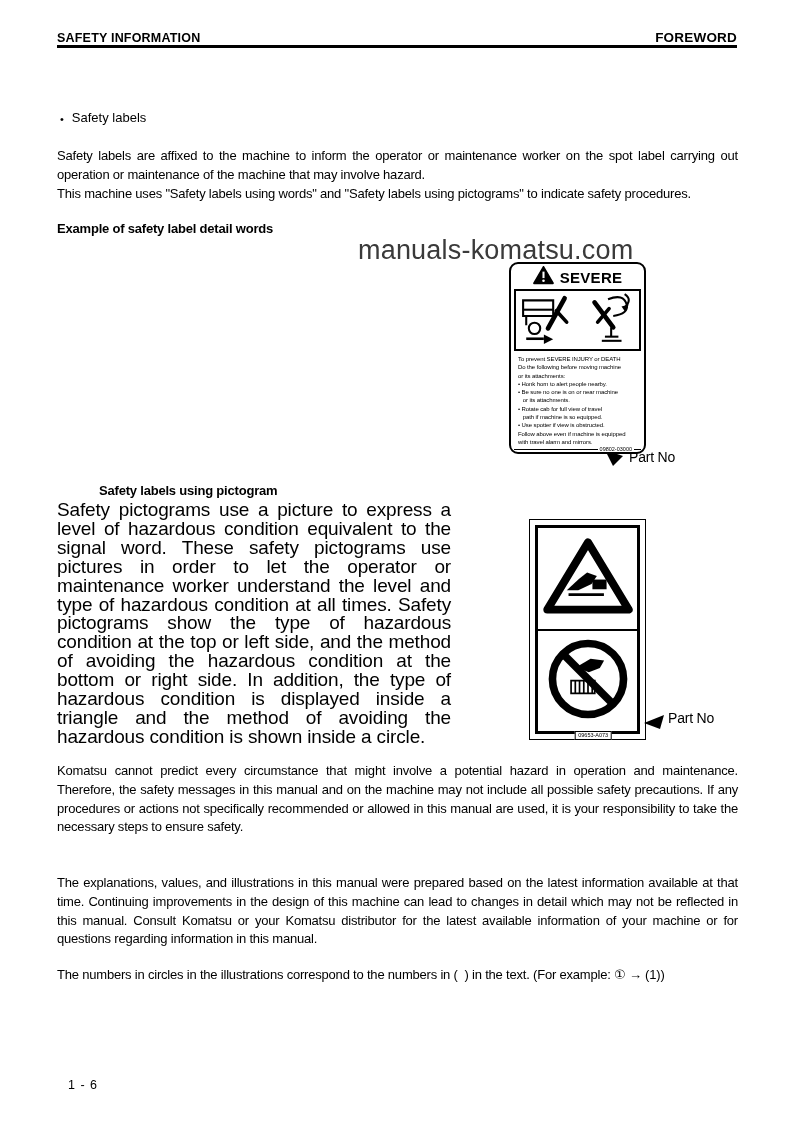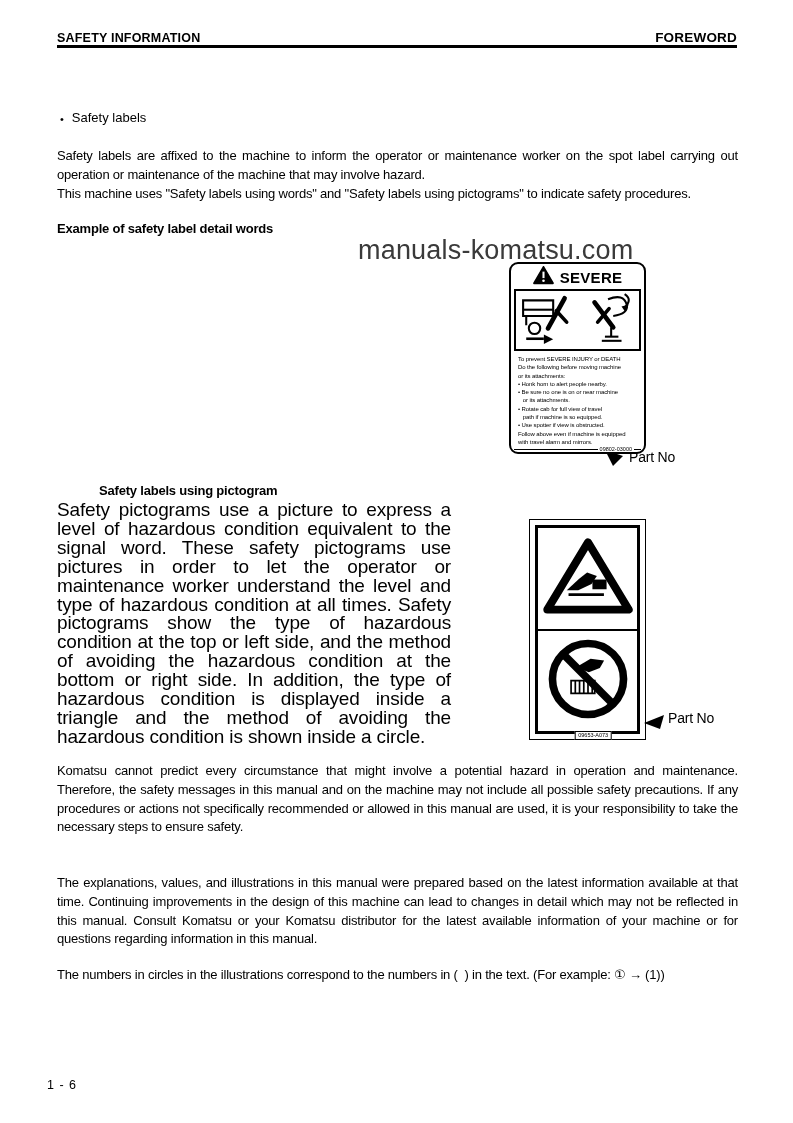--- a/index.html
+++ b/index.html
@@ -70,21 +70,21 @@
                border:1px solid #000; line-height:7px; }
 
   .partno2-arrow { position:absolute; top:714px; left:643px; }
   .partno2-caption { position:absolute; top:710px; left:668px; font-size:14px;
                      letter-spacing:-0.2px; }
 
   .p3 { position:absolute; top:762px; left:57px; width:681px; }
   .p4 { position:absolute; top:874px; left:57px; width:681px; }
   .p5 { position:absolute; top:966px; left:57px; width:720px; white-space:nowrap; }
 
-  .footer { position:absolute; top:1078px; left:47px; font-size:12.5px;
+  .footer { position:absolute; top:1078px; left:68px; font-size:12.5px;
             letter-spacing:1px; }
 </style>
 </head>
 <body>
 
 <div class="page">
 
   <div class="hdr">
     <span class="hdr-left">SAFETY INFORMATION</span>
     <span class="hdr-right">FOREWORD</span>

